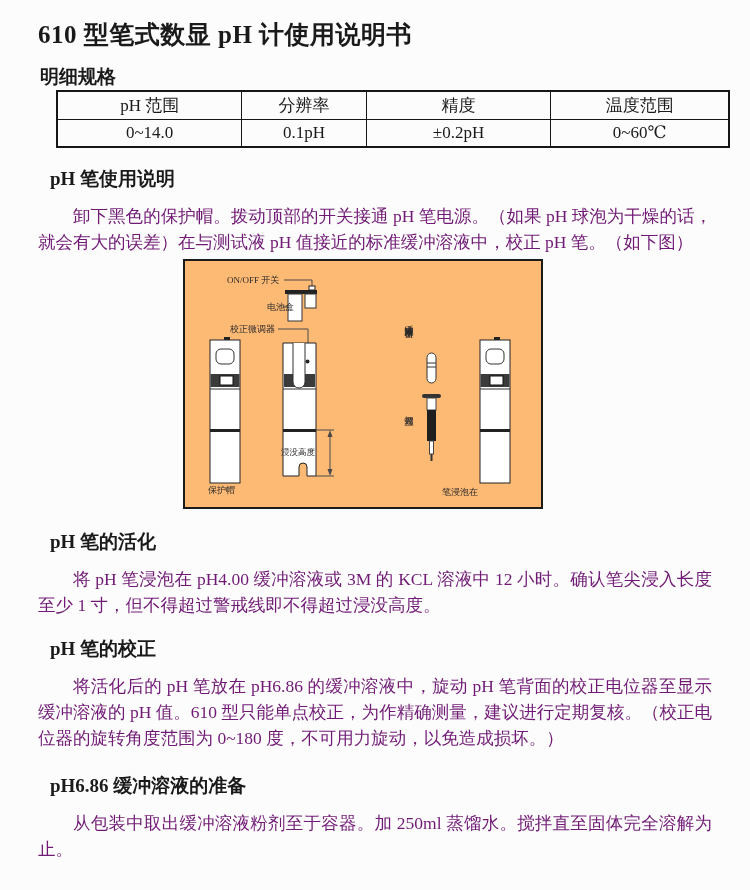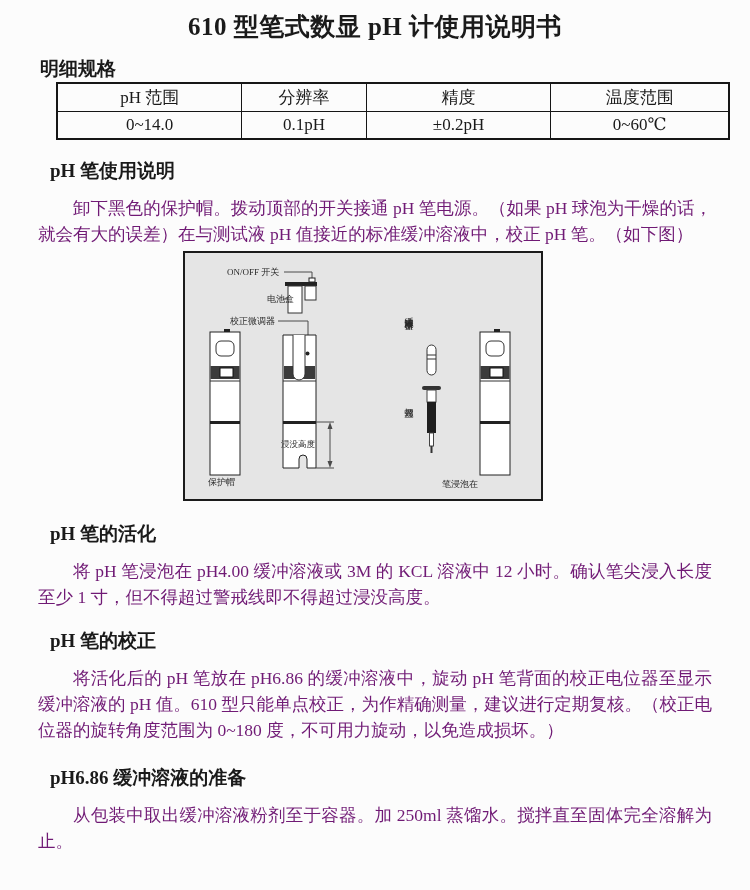--- a/index.html
+++ b/index.html
@@ -8,21 +8,21 @@
     width: 750px; height: 890px;
     padding: 10px 38px 0 38px;
     background: #fcfcfc;
     color: #1a1a1a;
     font-family: "Liberation Serif", "DejaVu Serif", serif;
     position: relative;
     overflow: hidden;
   }
   h1.doc-title {
     font-size: 25px; line-height: 34px; font-weight: bold;
-    text-align: center; margin: 0 0 0; letter-spacing: 0.5px;
+    margin: 8px 0 0; letter-spacing: 0.5px;
   }
   .sec-heading {
     font-size: 19px; font-weight: bold; margin: 0; line-height: 22px;
   }
   .spec-heading  { margin: 14px 0 2px 2px; }
   .usage-heading { margin: 20px 0 0 12px; }
   .act-heading   { margin: 22px 0 0 12px; }
   .cal-heading   { margin: 20px 0 0 12px; }
   .buf-heading   { margin: 24px 0 0 12px; }
 
@@ -41,21 +41,21 @@
   p.body-text {
     font-size: 17.5px; line-height: 26px; margin: 13px 0 0;
     text-indent: 2em; text-align: justify; color: #701a75;
   }
 
   figure.diagram {
     width: 360px; height: 250px;
     border: 2px solid #1b1b1b;
     margin: 4px 0 0 145px;
     position: relative;
-    background: #e5e5e5;
+    background: #fdba74;
   }
   figure.diagram svg { position: absolute; left: 0; top: 0; }
   .dlabel {
     position: absolute; font-size: 9px; line-height: 10px;
     color: #2a2a2a; white-space: nowrap;
     font-family: "Liberation Serif", "DejaVu Serif", serif;
   }
   .vlabel {
     writing-mode: vertical-rl; text-orientation: upright;
     letter-spacing: 0.5px; line-height: 9px;

